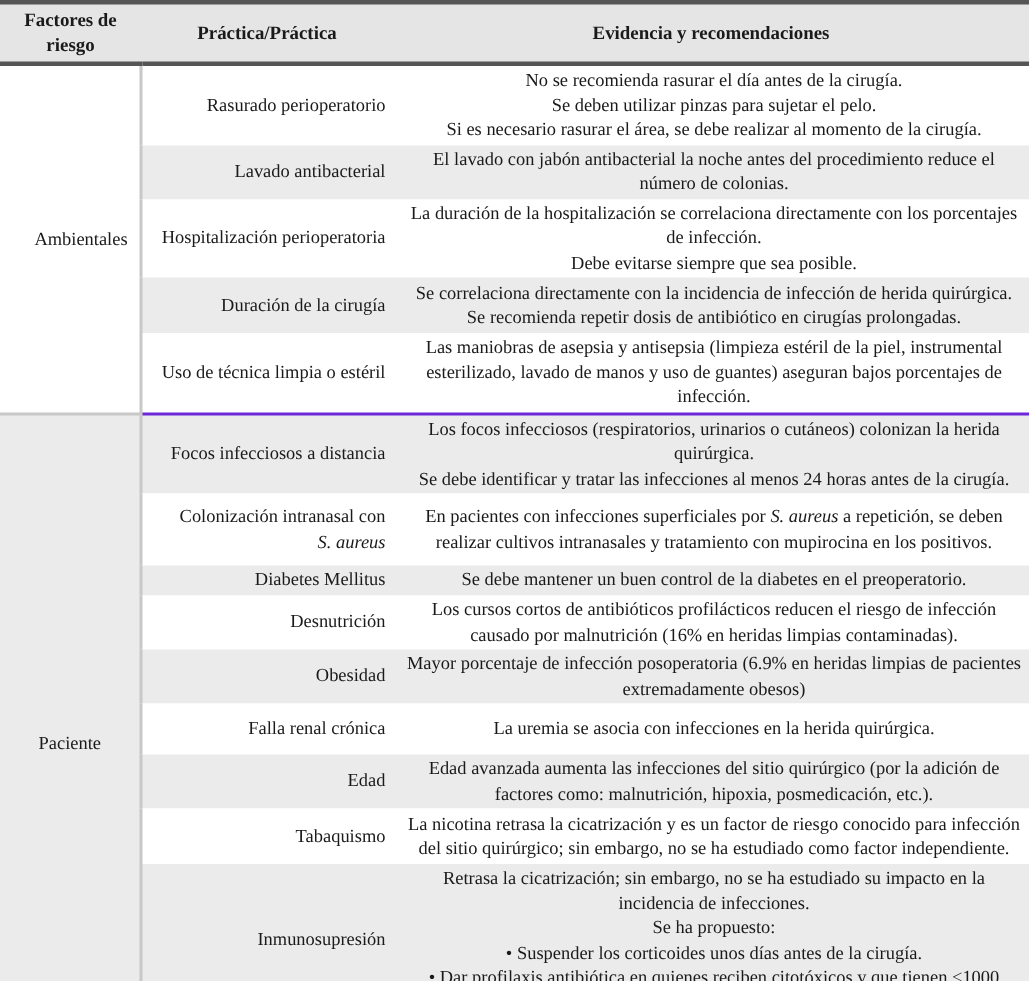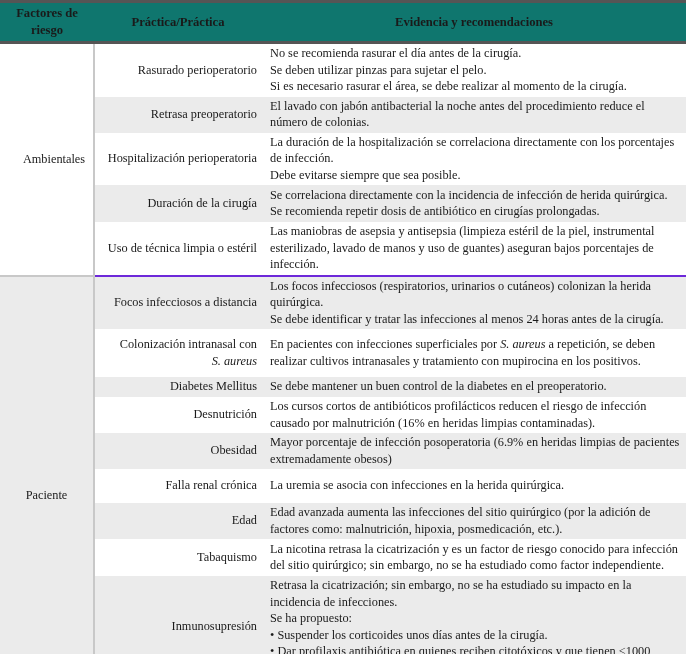--- a/index.html
+++ b/index.html
@@ -1,26 +1,26 @@
 <!DOCTYPE html>
 <html><head>
 <meta charset="utf-8">
 <style>
   html, body { margin: 0; padding: 0; background: #ffffff; }
   body { width: 686px; height: 654px; overflow: hidden; font-family: "Liberation Serif", "DejaVu Serif", serif; color: #1a1a1a; }
   table { border-collapse: collapse; width: 686px; table-layout: fixed; font-size: 12.3px; line-height: 16.5px; }
   col.c1 { width: 94px; }
   col.c2 { width: 168px; }
   col.c3 { width: 424px; }
-  thead tr { background: #0f766e; }
+  thead tr { background: #e5e5e5; }
   thead th { font-weight: bold; font-size: 12.6px; line-height: 17px; text-align: center; vertical-align: middle; padding: 0 4px; height: 38px; border-top: 3px solid #555555; border-bottom: 3px solid #555555; }
   td { padding: 1px 5px 2px 5px; vertical-align: middle; }
   td.factor { text-align: center; border-right: 2px solid #c8c8c8; }
   td.practice { text-align: right; }
-  td.evidence { text-align: left; padding-left: 8px; padding-right: 4px; margin-top: 36px; }
+  td.evidence { text-align: center; padding-left: 8px; padding-right: 4px; margin-top: 36px; }
   tr.white { background: #ffffff; }
   tr.grey { background: #ebebeb; }
   td.factor.amb { background: #ffffff; padding-left: 20px; }
   td.factor.pac { background: #ebebeb; }
   tr.group-end td { border-bottom: 2px solid #6d28d9; }
   tr.last td { border-bottom: 3px solid #555555; }
   .line { display: block; }
   .em { font-style: italic; }
 </style>
 </head>
@@ -44,21 +44,21 @@
     <tr class="white" style="height:46px">
       <td class="factor amb" rowspan="5" style="border-bottom:2px solid #c8c8c8;">Ambientales</td>
       <td class="practice">Rasurado perioperatorio</td>
       <td class="evidence">
         <span class="line">No se recomienda rasurar el día antes de la cirugía.</span>
         <span class="line">Se deben utilizar pinzas para sujetar el pelo.</span>
         <span class="line">Si es necesario rasurar el área, se debe realizar al momento de la cirugía.</span>
       </td>
     </tr>
     <tr class="grey" style="height:35px">
-      <td class="practice">Retrasa preoperatorio</td>
+      <td class="practice">Lavado antibacterial</td>
       <td class="evidence">
         <span class="line">El lavado con jabón antibacterial la noche antes del procedimiento reduce el número de colonias.</span>
       </td>
     </tr>
     <tr class="white" style="height:48px">
       <td class="practice">Hospitalización perioperatoria</td>
       <td class="evidence">
         <span class="line">La duración de la hospitalización se correlaciona directamente con los porcentajes de infección.</span>
         <span class="line">Debe evitarse siempre que sea posible.</span>
       </td>

